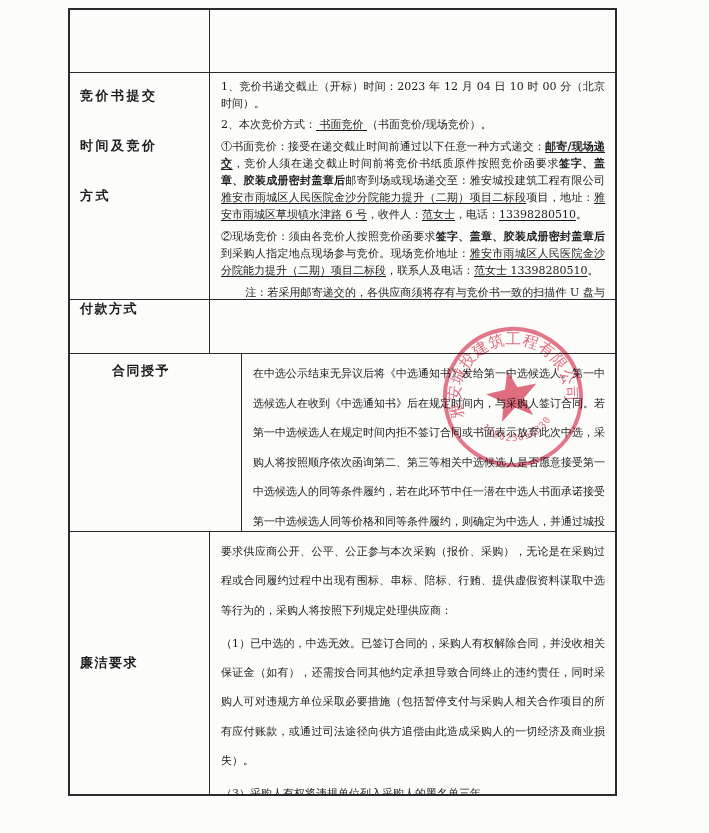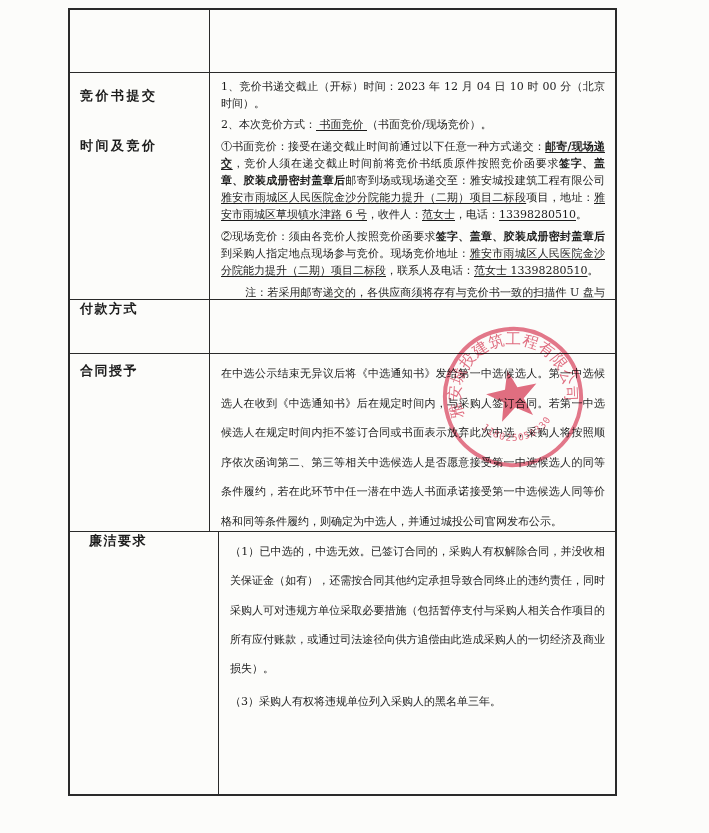--- a/index.html
+++ b/index.html
@@ -48,24 +48,24 @@
   .row-payment     { height:54px; }
   .row-award       { height:178px; }
   .row-integrity   { height:263px; }
 
   .row-submission .label-cell div { line-height:34px; }
   .row-submission .content-cell { line-height:17.2px; }
 
   .row-payment .label-cell { justify-content:flex-start; padding-top:0; letter-spacing:1.5px; }
   .row-payment .content-cell { line-height:17.6px; padding-top:2px; }
 
-  .row-award .label-cell { padding-top:8px; letter-spacing:1.5px; }
+  .row-award .label-cell { padding-top:8px; letter-spacing:1.5px;margin-left:32px; }
   .row-award .content-cell { line-height:29.6px; }
 
-  .row-integrity .label-cell { padding-top:0; letter-spacing:1.5px;margin-left:9px; }
+  .row-integrity .label-cell { justify-content:center; padding-top:0; letter-spacing:1.5px; }
   .row-integrity .content-cell { line-height:29.3px; }
 
   
   .seal {
     position:absolute; left:418px; top:302px; width:190px; height:190px;
     pointer-events:none;
     mix-blend-mode:multiply;
     opacity:0.82;
     transform:rotate(-12deg);
   }
@@ -77,20 +77,21 @@
 
   <div class="doc-table">
       <div class="table-row row-blank">
         <div class="label-cell"></div>
         <div class="content-cell"></div>
       </div>
       <div class="table-row row-submission">
         <div class="label-cell">
           <div>竞价书提交</div>
           <div>时间及竞价</div>
+          <div>方式</div>
         </div>
         <div class="content-cell">
           <p><span>1、竞价书递交截止（开标）时间：2023 年 12 月 04 日 10 时 00 分（北京时间）。</span></p>
           <p><span>2、本次竞价方式：</span><span class="u"> 书面竞价 </span><span>（书面竞价/现场竞价）。</span></p>
           <p><span>①书面竞价：接受在递交截止时间前通过以下任意一种方式递交：</span><span class="u b">邮寄/现场递交</span><span>，竞价人须在递交截止时间前将竞价书纸质原件按照竞价函要求</span><span class="b">签字、盖章、胶装成册密封盖章后</span><span>邮寄到场或现场递交至：雅安城投建筑工程有限公司</span><span class="u">雅安市雨城区人民医院金沙分院能力提升（二期）项目二标段</span><span>项目，地址：</span><span class="u">雅安市雨城区草坝镇水津路 6 号</span><span>，收件人：</span><span class="u">范女士</span><span>，电话：</span><span class="u">13398280510</span><span>。</span></p>
           <p><span>②现场竞价：须由各竞价人按照竞价函要求</span><span class="b">签字、盖章、胶装成册密封盖章后</span><span>到采购人指定地点现场参与竞价。现场竞价地址：</span><span class="u">雅安市雨城区人民医院金沙分院能力提升（二期）项目二标段</span><span>，联系人及电话：</span><span class="u">范女士 13398280510</span><span>。</span></p>
           <p class="indent space-before"><span>注：若采用邮寄递交的，各供应商须将存有与竞价书一致的扫描件 U 盘与竞价书一并封装后进行递交；若为现场递交的，竞价书扫描件 U 盘可单独交由采购人现场拷贝后予以归还。</span></p>
         </div>
       </div>
       <div class="table-row row-payment">
@@ -104,20 +105,21 @@
         </div>
         <div class="content-cell">
           <p><span>在中选公示结束无异议后将《中选通知书》发给第一中选候选人。第一中选候选人在收到《中选通知书》后在规定时间内，与采购人签订合同。若第一中选候选人在规定时间内拒不签订合同或书面表示放弃此次中选，采购人将按照顺序依次函询第二、第三等相关中选候选人是否愿意接受第一中选候选人的同等条件履约，若在此环节中任一潜在中选人书面承诺接受第一中选候选人同等价格和同等条件履约，则确定为中选人，并通过城投公司官网发布公示。</span></p>
         </div>
       </div>
       <div class="table-row row-integrity">
         <div class="label-cell">
           <div>廉洁要求</div>
         </div>
         <div class="content-cell">
+          <p><span>要求供应商公开、公平、公正参与本次采购（报价、采购），无论是在采购过程或合同履约过程中出现有围标、串标、陪标、行贿、提供虚假资料谋取中选等行为的，采购人将按照下列规定处理供应商：</span></p>
           <p><span>（1）已中选的，中选无效。已签订合同的，采购人有权解除合同，并没收相关保证金（如有），还需按合同其他约定承担导致合同终止的违约责任，同时采购人可对违规方单位采取必要措施（包括暂停支付与采购人相关合作项目的所有应付账款，或通过司法途径向供方追偿由此造成采购人的一切经济及商业损失）。</span></p>
           <p><span>（3）采购人有权将违规单位列入采购人的黑名单三年。</span></p>
         </div>
       </div>
     </div>
 
   <svg class="seal" viewBox="0 0 190 190" xmlns="http://www.w3.org/2000/svg" aria-hidden="true">
     <circle cx="95" cy="95" r="68" fill="none" stroke="#e05a72" stroke-width="4"></circle>
     <path d="M95,68 L101.35,86.26 L120.68,86.66 L105.27,98.34 L110.87,116.84 L95,105.8 L79.13,116.84 L84.73,98.34 L69.32,86.66 L88.65,86.26 Z" fill="#dd4f68"></path>
     <defs>

